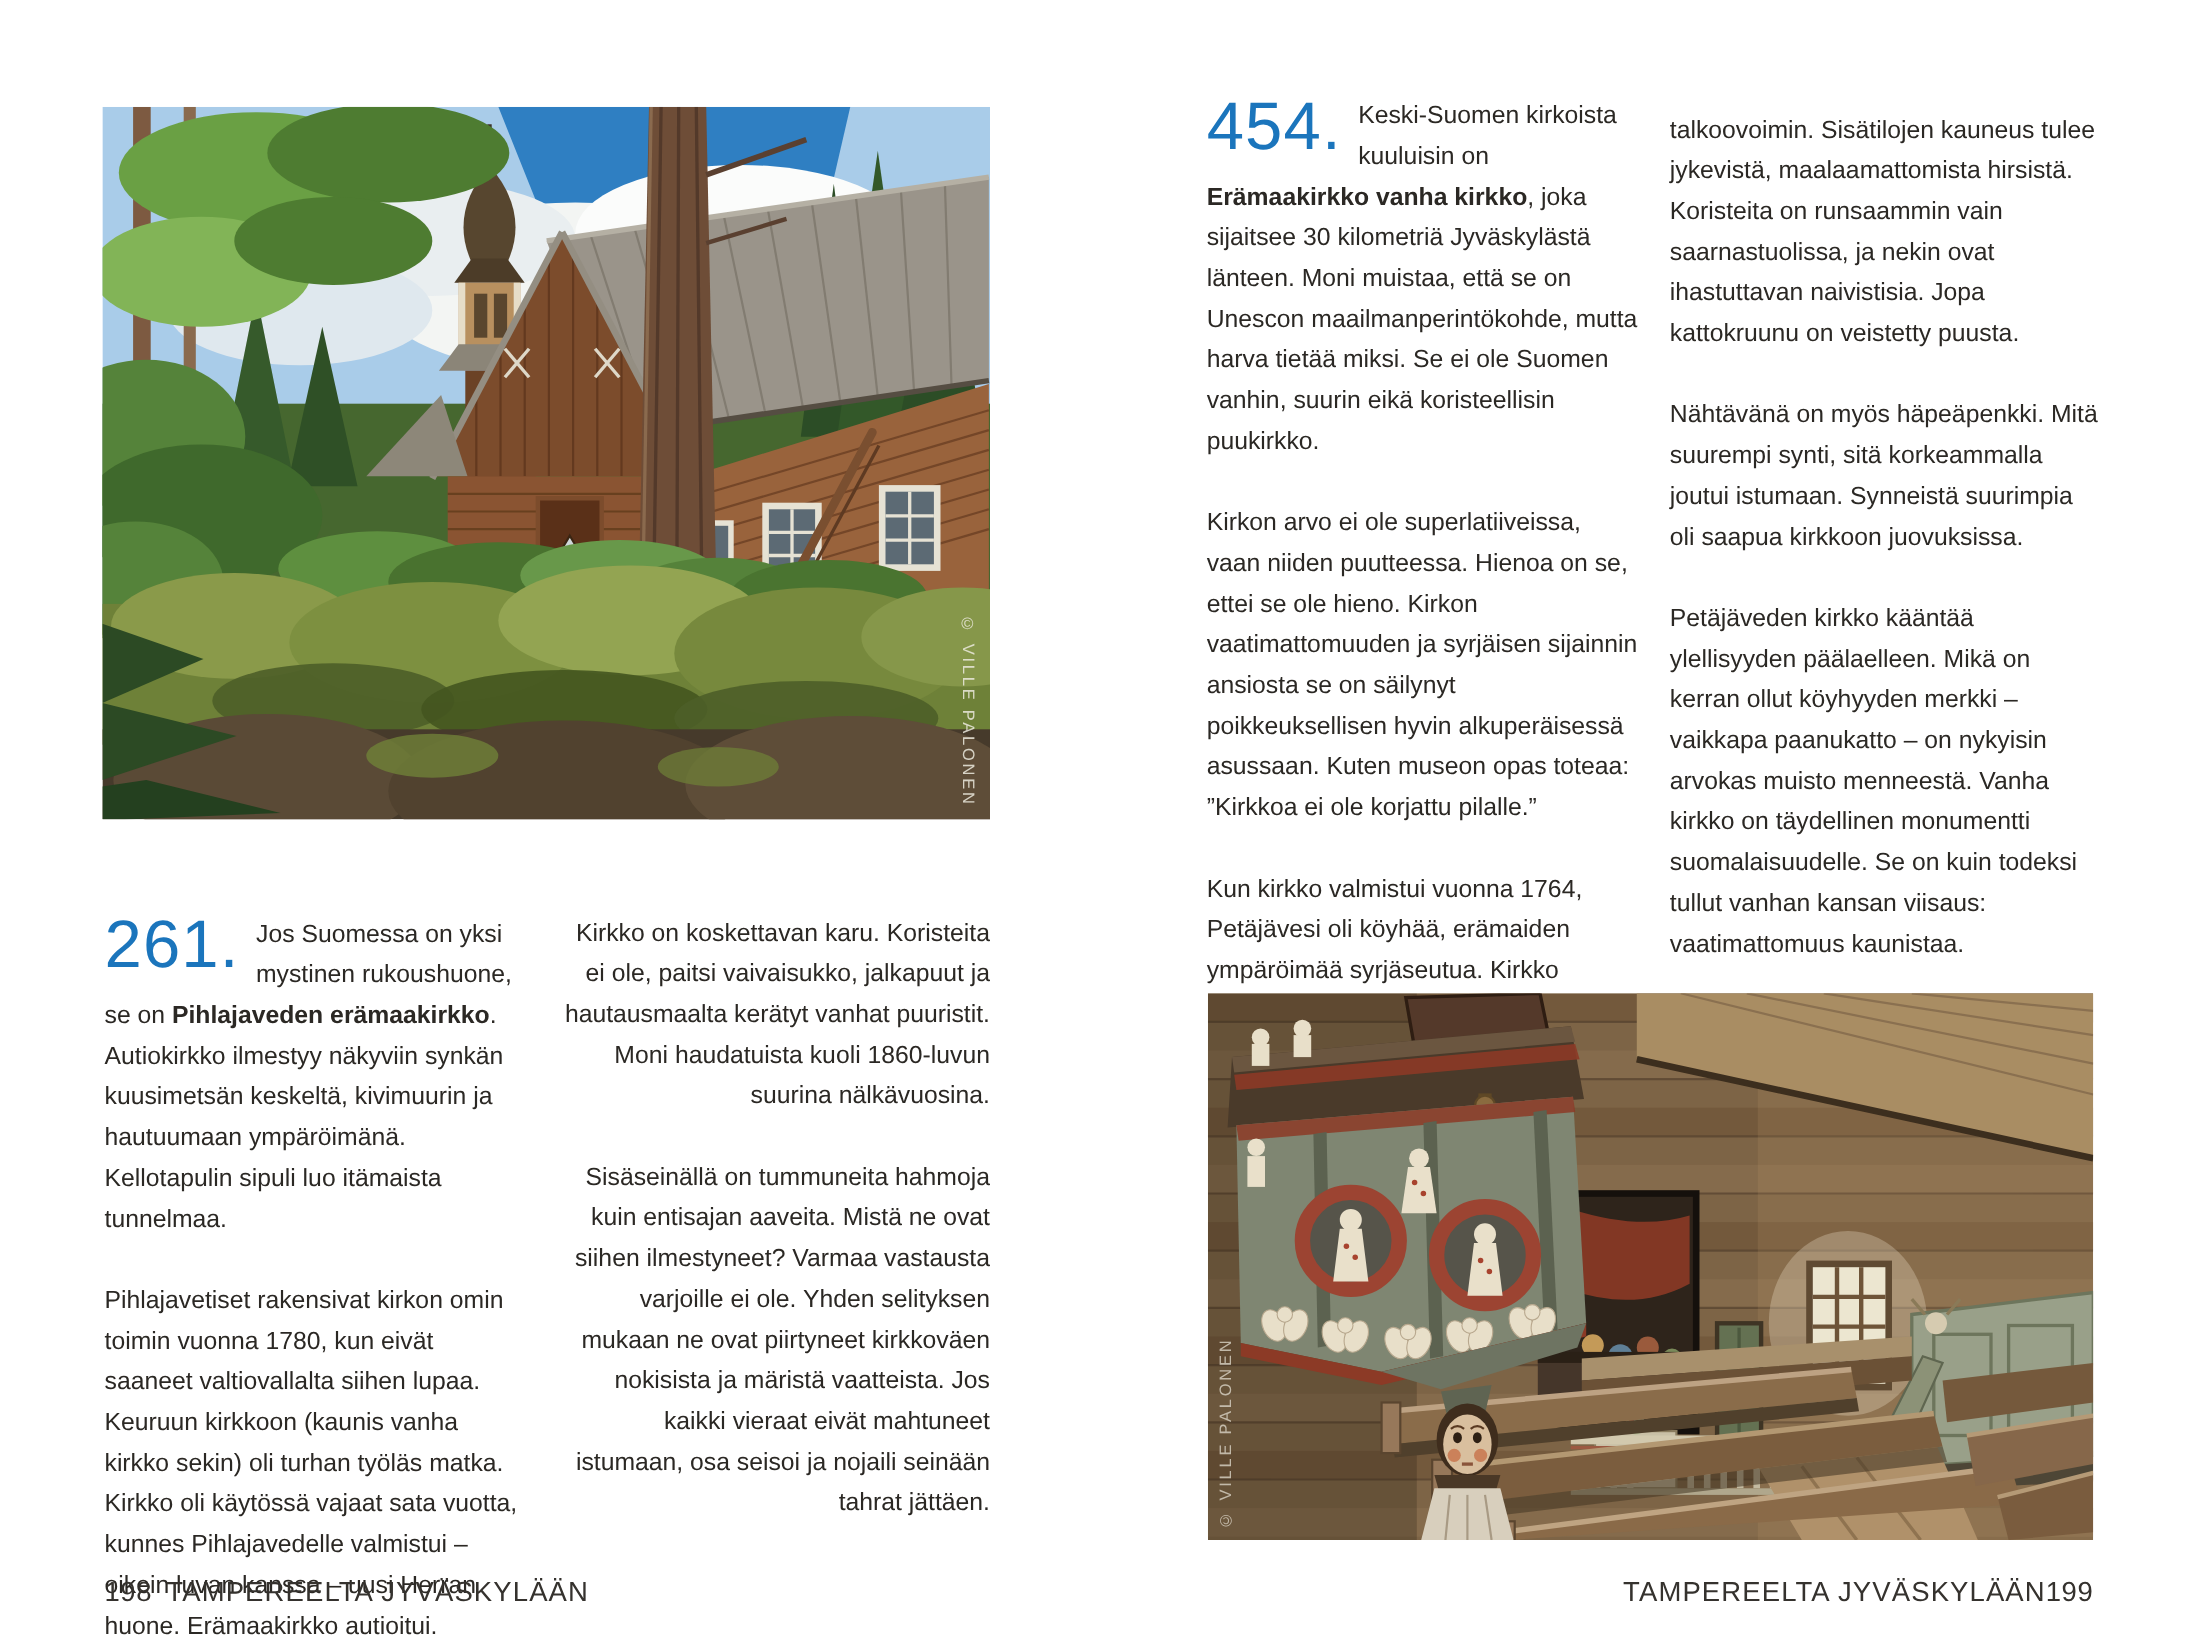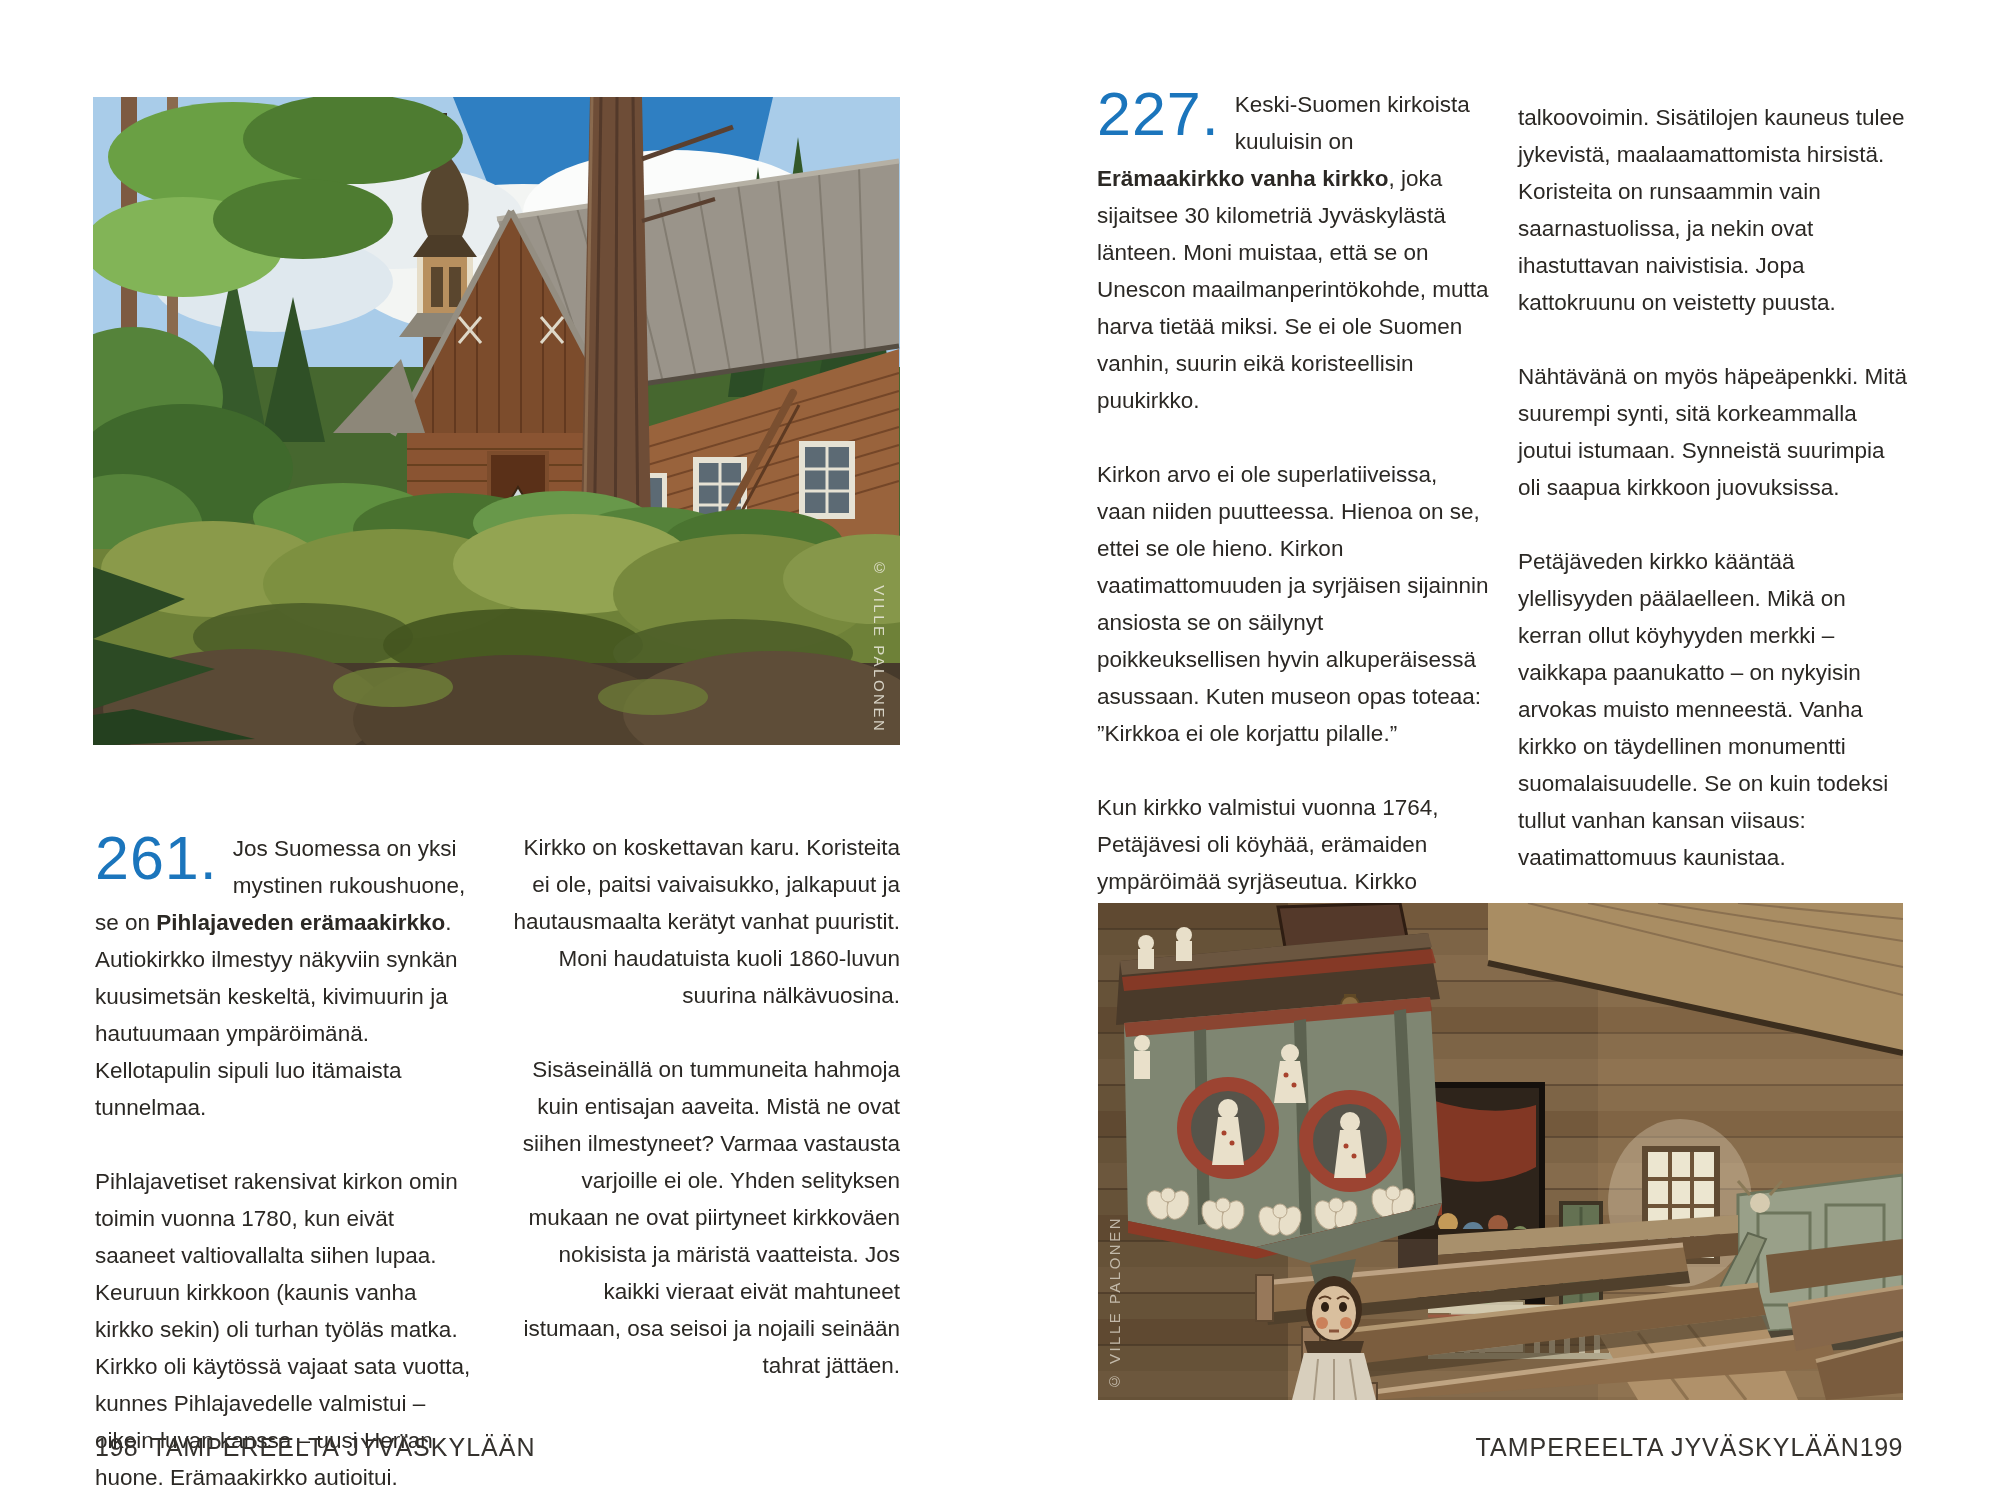--- a/index.html
+++ b/index.html
@@ -229,21 +229,21 @@
 
     <div class="footer footer-left">
       <span class="fnum">198</span><span>TAMPEREELTA JYVÄSKYLÄÄN</span>
     </div>
   </section>
 
   <section>
 
     <div class="col c262a">
       <p>
-        <span class="artnum">227.</span><span>Keski-Suomen kirkoista kuuluisin on </span><b>Erämaakirkko vanha kirkko</b><span>, joka sijaitsee 30 kilometriä Jyväskylästä länteen. Moni muistaa, että se on Unescon maailmanperintökohde, mutta harva tietää miksi. Se ei ole Suomen vanhin, suurin eikä koristeellisin puukirkko.</span>
+        <span class="artnum">454.</span><span>Keski-Suomen kirkoista kuuluisin on </span><b>Erämaakirkko vanha kirkko</b><span>, joka sijaitsee 30 kilometriä Jyväskylästä länteen. Moni muistaa, että se on Unescon maailmanperintökohde, mutta harva tietää miksi. Se ei ole Suomen vanhin, suurin eikä koristeellisin puukirkko.</span>
       </p>
       <p>Kirkon arvo ei ole superlatiiveissa, vaan niiden puutteessa. Hienoa on se, ettei se ole hieno. Kirkon vaatimattomuuden ja syrjäisen sijainnin ansiosta se on säilynyt poikkeuksellisen hyvin alkuperäisessä asussaan. Kuten museon opas toteaa: ”Kirkkoa ei ole korjattu pilalle.”</p>
       <p>Kun kirkko valmistui vuonna 1764, Petäjävesi oli köyhää, erämaiden ympäröimää syrjäseutua. Kirkko rakennettiin ja koristeltiin paikallisin</p>
     </div>
 
     <div class="col c262b">
       <p>talkoovoimin. Sisätilojen kauneus tulee jykevistä, maalaamattomista hirsistä. Koristeita on runsaammin vain saarnastuolissa, ja nekin ovat ihastuttavan naivistisia. Jopa kattokruunu on veistetty puusta.</p>
       <p>Nähtävänä on myös häpeäpenkki. Mitä suurempi synti, sitä korkeammalla joutui istumaan. Synneistä suurimpia oli saapua kirkkoon juovuksissa.</p>
       <p>Petäjäveden kirkko kääntää ylellisyyden päälaelleen. Mikä on kerran ollut köyhyyden merkki – vaikkapa paanukatto – on nykyisin arvokas muisto menneestä. Vanha kirkko on täydellinen monumentti suomalaisuudelle. Se on kuin todeksi tullut vanhan kansan viisaus: vaatimattomuus kaunistaa.</p>
     </div>

